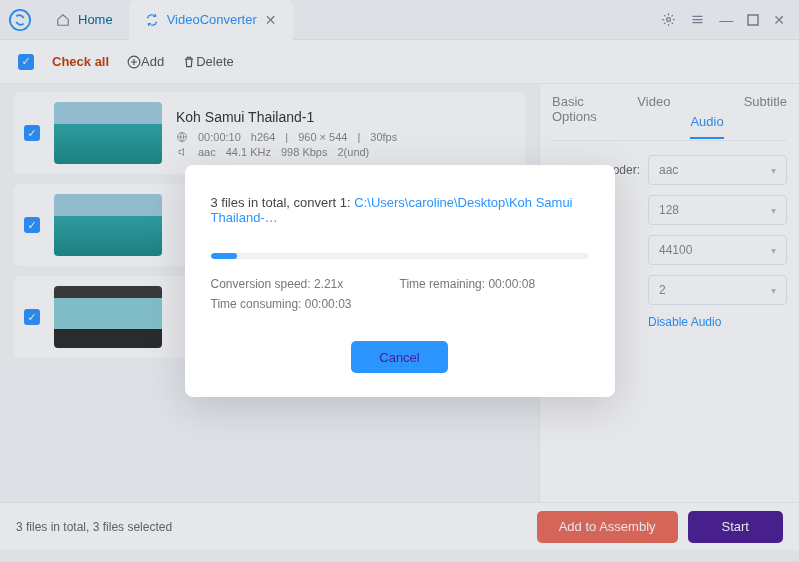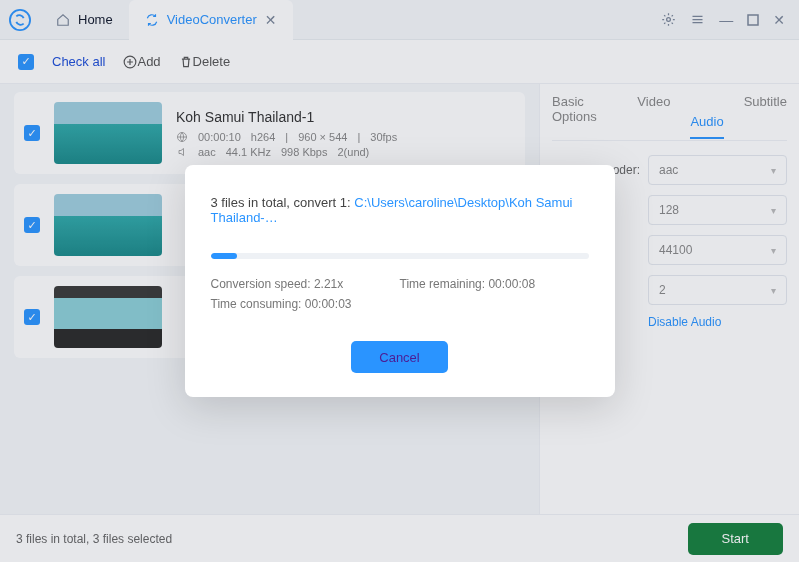--- a/index.html
+++ b/index.html
@@ -1,30 +1,30 @@
 <!DOCTYPE html>
 <html><head>
 <meta charset="utf-8">
 <style>
 * { box-sizing: border-box; margin: 0; padding: 0; font-family: -apple-system, BlinkMacSystemFont, "Segoe UI", Arial, sans-serif; }
 body { width: 799px; height: 562px; background: #f5f7fa; overflow: hidden; position: relative; }
 
 .titlebar { height: 40px; display: flex; align-items: center; background: #f5f7fa; border-bottom: 1px solid #e8ecef; }
 .app-logo { width: 40px; display: flex; align-items: center; justify-content: center; }
 .app-logo svg { width: 22px; height: 22px; }
-.tab { display: flex; align-items: center; padding: 0 16px; height: 40px; gap: 8px; color: #0f172a; font-size: 13px; cursor: pointer; }
+.tab { display: flex; align-items: center; padding: 0 16px; height: 40px; gap: 8px; color: #0369a1; font-size: 13px; cursor: pointer; }
 .tab.active { background: #fff; color: #2a94ff; border-radius: 6px 6px 0 0; }
 .tab .close { color: #7a8699; font-size: 14px; }
 .titlebar-spacer { flex: 1; }
 .window-controls { display: flex; align-items: center; gap: 14px; padding-right: 14px; color: #7a8699; }
 .window-controls span { cursor: pointer; font-size: 14px; display:inline-flex; align-items:center;}
 
 .toolbar { height: 44px; background: #fff; display: flex; align-items: center; padding: 0 18px; gap: 18px; border-bottom: 1px solid #eef1f5; }
 .toolbar .chk { width:16px; height:16px; background:#2a94ff; border-radius:3px; display:flex; align-items:center; justify-content:center; color:#fff; font-size:11px; }
-.toolbar .lbl { color:#1d4ed8; font-size:13px; }
+.toolbar .lbl { color:#c2410c; font-size:13px;font-weight:bold; }
 .toolbar .btn { display:flex; align-items:center; color:#555; font-size:13px; cursor:pointer; }
 .toolbar .btn svg { width:14px; height:14px; }
 
 .content { display:flex; height: calc(100% - 40px - 44px - 48px); }
 .file-pane { flex: 1; padding: 8px 14px; overflow:hidden; }
 .options-pane { width: 260px; background:#fff; border-left:1px solid #eef1f5; padding: 10px 12px; }
 
 .file-card { background:#fff; border-radius:6px; padding:10px; display:flex; align-items:center; gap:14px; margin-bottom:10px; }
 .file-card .chk { width:16px; height:16px; background:#2a94ff; border-radius:3px; display:flex; align-items:center; justify-content:center; color:#fff; font-size:11px; flex-shrink:0; }
 .thumb { width:108px; height:62px; border-radius:4px; background: linear-gradient(to bottom, #9fcede 0%, #9fcede 35%, #2fa9a9 35%, #1a8a8a 100%); flex-shrink:0; }
@@ -36,25 +36,25 @@
 
 .opt-tabs { display:flex; gap:20px; font-size:13px; color:#888; border-bottom:1px solid #eef1f5; padding-bottom:10px; margin-bottom:14px; }
 .opt-tabs .t { cursor:pointer; padding-bottom:6px; }
 .opt-tabs .t.active { color:#2a94ff; border-bottom:2px solid #2a94ff; margin-bottom:-9px;margin-top:20px; }
 .opt-row { display:flex; align-items:center; margin-bottom:10px; gap:8px; }
 .opt-label { width:88px; font-size:12px; color:#666; text-align:right; }
 .opt-select { flex:1; height:30px; border:1px solid #e4e8ee; border-radius:4px; background:#fff; display:flex; align-items:center; justify-content:space-between; padding:0 10px; font-size:12px; color:#888; cursor:pointer; }
 .opt-select .chev { color:#bbb; font-size:10px; }
 .opt-link { color:#2a94ff; font-size:12px; cursor:pointer; margin-top:4px; margin-left:96px; }
 
-.footer { position:absolute; bottom:0; left:0; right:0; height:48px; background:#fff; border-top:1px solid #eef1f5; display:flex; align-items:center; padding:0 16px; }
+.footer { position:absolute; bottom:12px; left:0; right:0; height:48px; background:#fff; border-top:1px solid #eef1f5; display:flex; align-items:center; padding:0 16px; }
 .footer-status { flex:1; font-size:12px; color:#666; }
 .footer-btn { height:32px; padding:0 22px; border-radius:5px; font-size:13px; color:#fff; cursor:pointer; display:flex; align-items:center; margin-left:10px; border:none; }
 .footer-btn.assembly { background:#ec6b5a; }
-.footer-btn.start { background:#15803d; padding:0 34px; }
+.footer-btn.start { background:#4c1d95; padding:0 34px; }
 
 .modal-overlay { position:absolute; inset:0; background:rgba(50,60,80,0.12); display:flex; align-items:center; justify-content:center; }
 .modal { width:430px; background:#fff; border-radius:8px; box-shadow:0 10px 40px rgba(0,0,0,0.15); padding:30px 26px 24px; }
 .modal-msg { font-size:13px; color:#444; margin-bottom:28px; }
 .modal-msg .path { color:#2a94ff; }
 .progress { height:6px; background:#eef1f5; border-radius:3px; margin-bottom:18px; overflow:hidden; }
 .progress-fill { height:100%; width:7%; background:#2a94ff; border-radius:3px; }
 .modal-stats { display:flex; font-size:12px; color:#777; }
 .modal-stats .col { flex:1; }
 .modal-stats .col div { margin-bottom:6px; }
@@ -202,20 +202,21 @@
           <span>2</span>
           <span class="chev">▾</span>
         </div>
     </div>
     <div class="opt-link">Disable Audio</div>
   </div>
 </div>
 
 <div class="footer">
   <div class="footer-status">3 files in total, 3 files selected</div>
+  <button class="footer-btn assembly">Add to Assembly</button>
   <button class="footer-btn start">Start</button>
 </div>
 
 <div class="modal-overlay">
   <div class="modal">
     <div class="modal-msg">
       <span>3 files in total, convert 1: </span><span class="path">C:\Users\caroline\Desktop\Koh Samui Thailand-…</span>
     </div>
     <div class="progress">
         <div class="progress-fill"></div>

